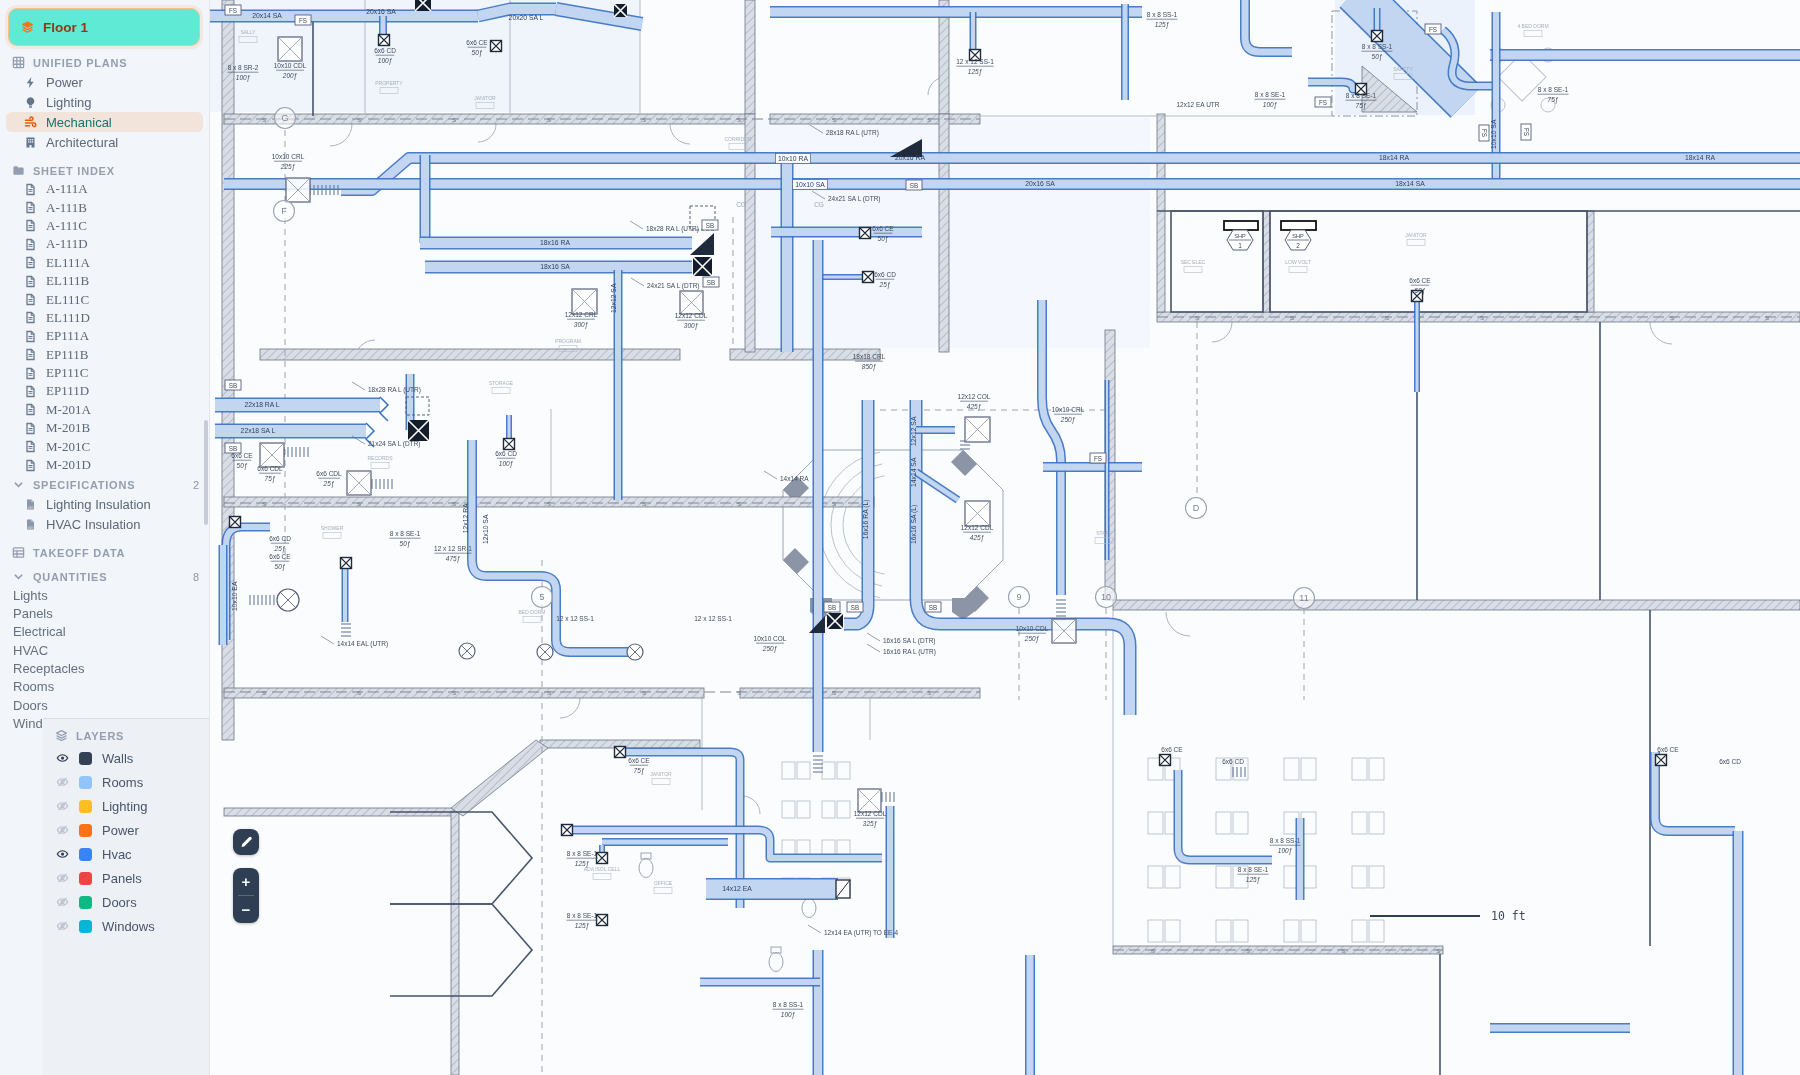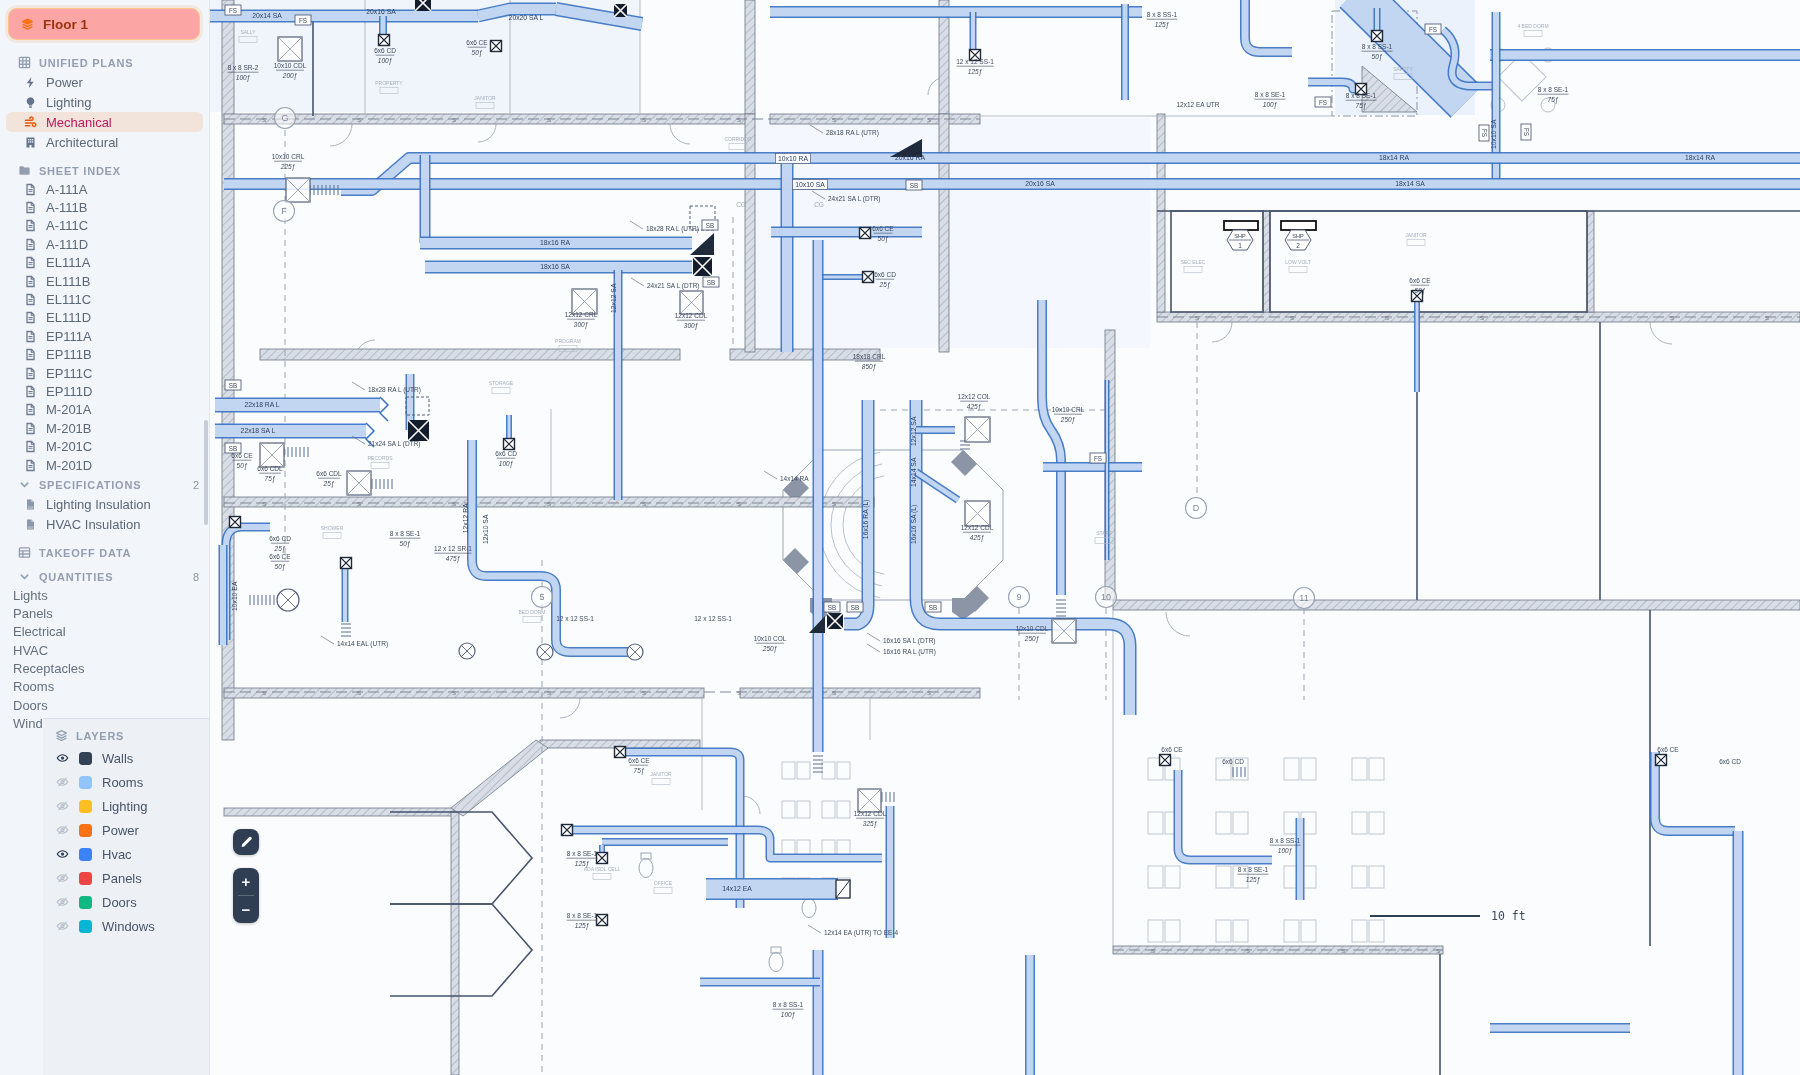--- a/index.html
+++ b/index.html
@@ -1,28 +1,28 @@
 <!DOCTYPE html>
 <html><head>
 <meta charset="utf-8">
 <style>
   * { margin:0; padding:0; box-sizing:border-box; }
   html,body { width:1800px; height:1075px; overflow:hidden; font-family:"Liberation Sans",sans-serif; background:#fff; }
   .app { position:relative; width:1800px; height:1075px; display:flex; }
   
   .sidebar { position:relative; width:210px; height:1075px; background:#f2f5f9; border-right:1px solid #e1e6ee; flex:0 0 210px; overflow:hidden; }
-  .floor-btn { position:absolute; left:8px; top:8px; width:192px; height:32px; background:#fca5a5; border:1.5px solid #f6c088; border-radius:9px; box-shadow:0 0 0 3px rgba(249,115,22,.10); display:flex; align-items:center; gap:9px; padding:0 12px; cursor:pointer; }
+  .floor-btn { position:absolute; left:8px; top:8px; width:192px; height:38px; background:#5eead4; border:1.5px solid #f6c088; border-radius:9px; box-shadow:0 0 0 3px rgba(249,115,22,.10); display:flex; align-items:center; gap:9px; padding:0 12px; cursor:pointer; }
   .floor-btn span { font-size:13.5px; font-weight:700; color:#9a3412; }
   .nav { position:absolute; top:52px; left:0; right:0; }
-  .sec-head { display:flex; align-items:center; gap:8px; padding:5px 0 4px 12px; height:20px; font-size:11px; font-weight:700; letter-spacing:.07em; color:#939eb0; position:relative;margin-left:6px; }
+  .sec-head { display:flex; align-items:center; gap:8px; padding:5px 0 4px 12px; height:20px; font-size:11px; font-weight:700; letter-spacing:.07em; color:#939eb0; position:relative; }
   .sec-head .badge { position:absolute; right:9px; font-size:11px; font-weight:400; color:#8b96a8; }
   .row { display:flex; align-items:center; gap:9px; padding-left:24px; height:20px; font-size:13px; color:#5b6878; cursor:pointer; position:relative; }
-  .row.sheet { height:18.4px; }
+  .row.sheet { height:18.4px;font-family:Liberation Serif, serif; }
   .row.qty { height:18.3px; padding-left:13px; color:#63707f; }
-  .row.active { color:#be185d; }
+  .row.active { color:#0f766e; }
   .row.active::before { content:""; position:absolute; left:6px; right:6px; top:0; bottom:0; background:rgba(249,115,22,.13); border-radius:6px; }
   .row > * { position:relative; }
   .ic { width:13px; height:13px; flex:0 0 13px; display:inline-block; }
   .ic svg { display:block; width:100%; height:100%; }
   .gap8 { height:8px; } .gap4 { height:4px; }
   .scroll-thumb { position:absolute; right:1px; top:420px; width:4px; height:105px; border-radius:2px; background:#c7cdd8; }
   .layers-panel { position:absolute; left:0; right:0; top:718px; bottom:0; background:#edf1f6; border-top:1px solid #d8dee7;margin-left:43px; }
   .layers-head { display:flex; align-items:center; gap:8px; padding:10px 0 4px 12px; font-size:11px; font-weight:700; letter-spacing:.07em; color:#939eb0; }
   .lrow { display:flex; align-items:center; gap:10px; height:24px; padding-left:13px; font-size:13px; color:#475569; cursor:pointer;text-align:center; }
   .sw { width:13px; height:13px; border-radius:3.5px; flex:0 0 13px; }

